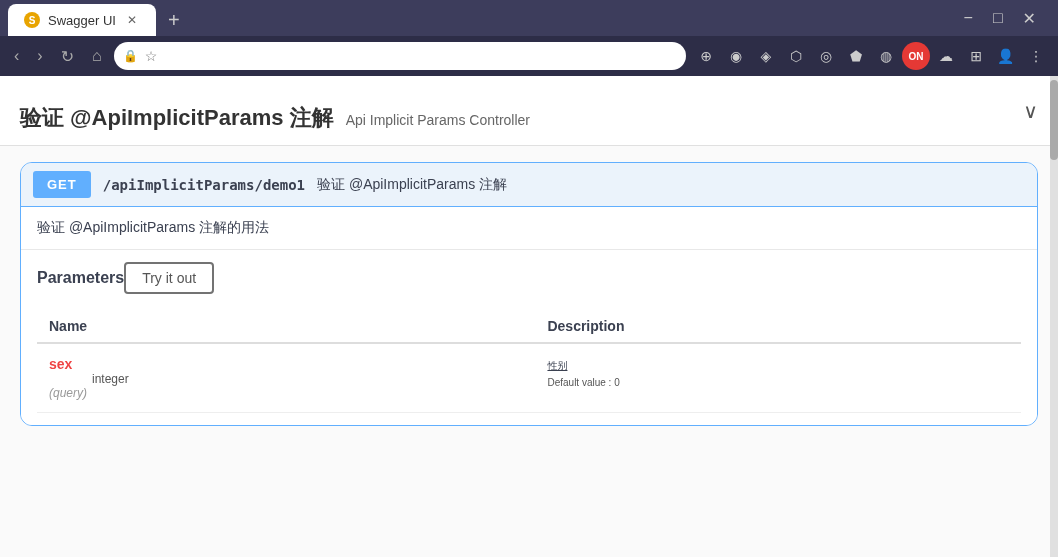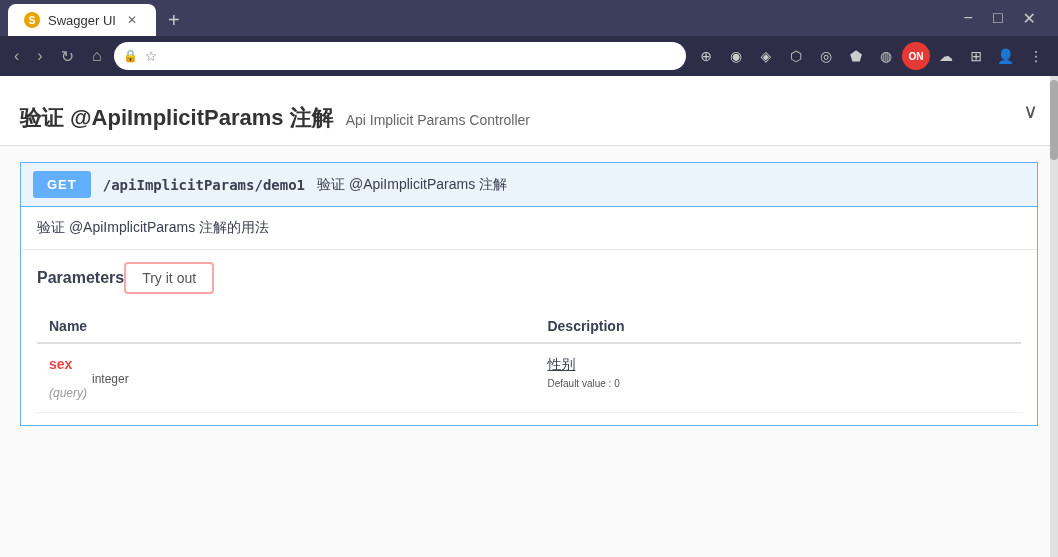--- a/index.html
+++ b/index.html
@@ -190,21 +190,21 @@
     .swagger-collapse {
       font-size: 20px;
       color: #555;
       cursor: pointer;
     }
 
     
     .api-section {
       margin: 16px 20px;
       border: 1px solid #61affe;
-      border-radius: 0;
+      border-radius: 12px;
       background: #ebf3fb;
       overflow: hidden;
     }
 
     
     .endpoint-header {
       background: #ebf3fb;
       padding: 8px 12px;
       display: flex;
       align-items: center;
@@ -259,21 +259,21 @@
     }
 
     .parameters-title {
       font-size: 16px;
       font-weight: 600;
       color: #3b4151;
     }
 
     .try-it-out-btn {
       padding: 6px 16px;
-      border: 2px solid #fca5a5;
+      border: 2px solid #737373;
       border-radius: 4px;
       background: #fff;
       font-size: 14px;
       color: #555;
       cursor: pointer;
       font-weight: 500;
     }
 
     
     .params-table {
@@ -321,21 +321,21 @@
       display: block;
     }
 
     .required-label {
       color: #e53935;
       font-size: 12px;
       font-weight: 600;
     }
 
     .param-desc {
-      font-size: 14px;
+      font-size: 10px;
       color: #3b4151;
       text-decoration: underline;
     }
 
     .param-default {
       font-size: 10px;
       color: #555;
       text-align: right;
     }
 

